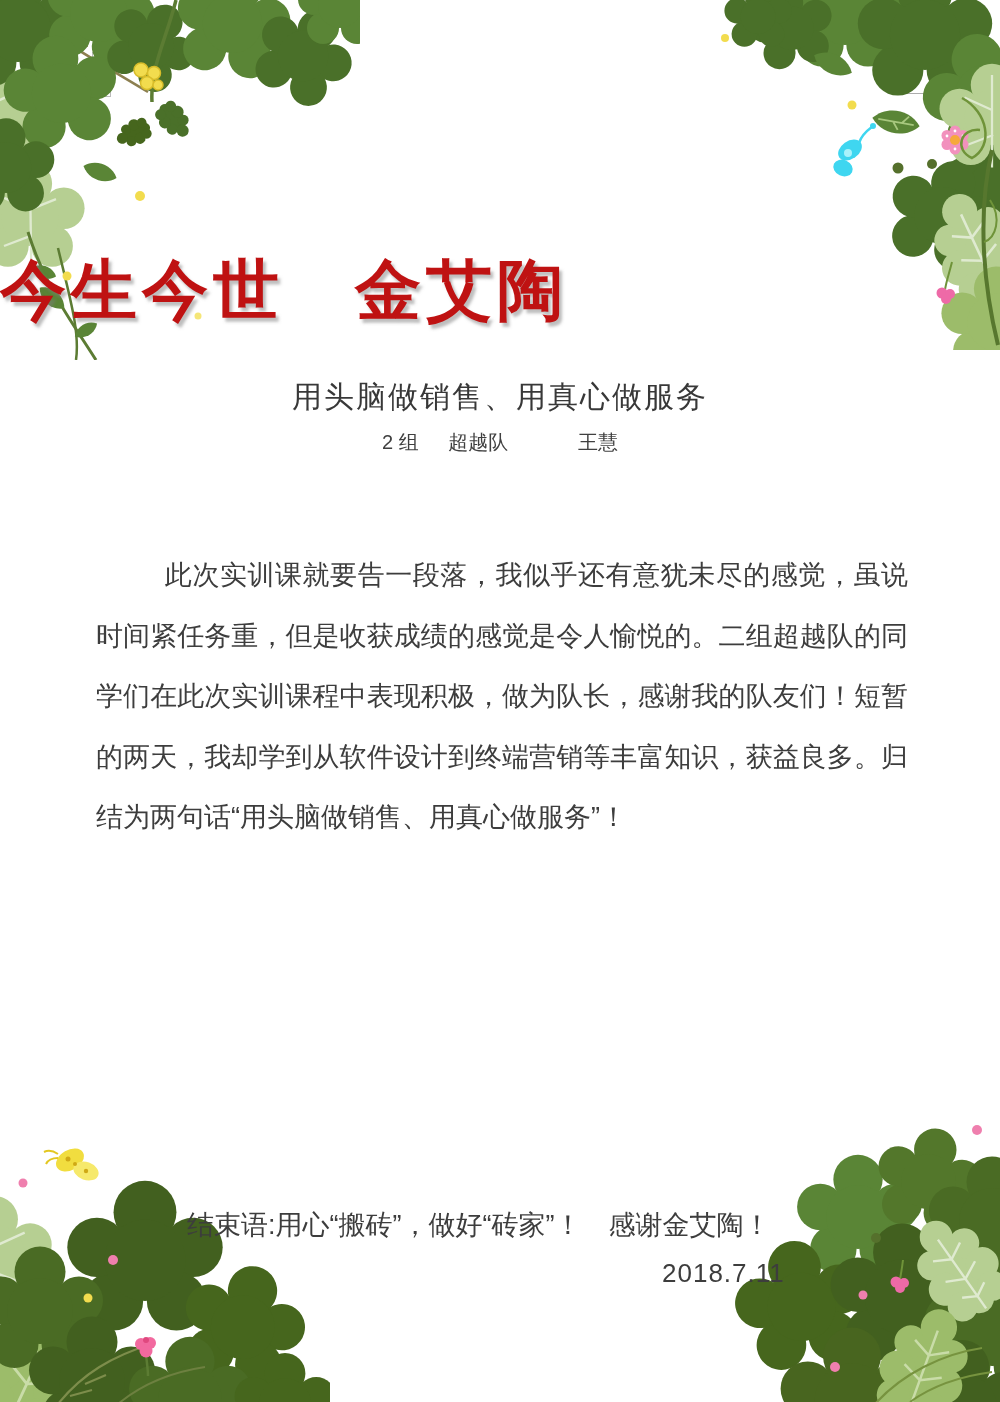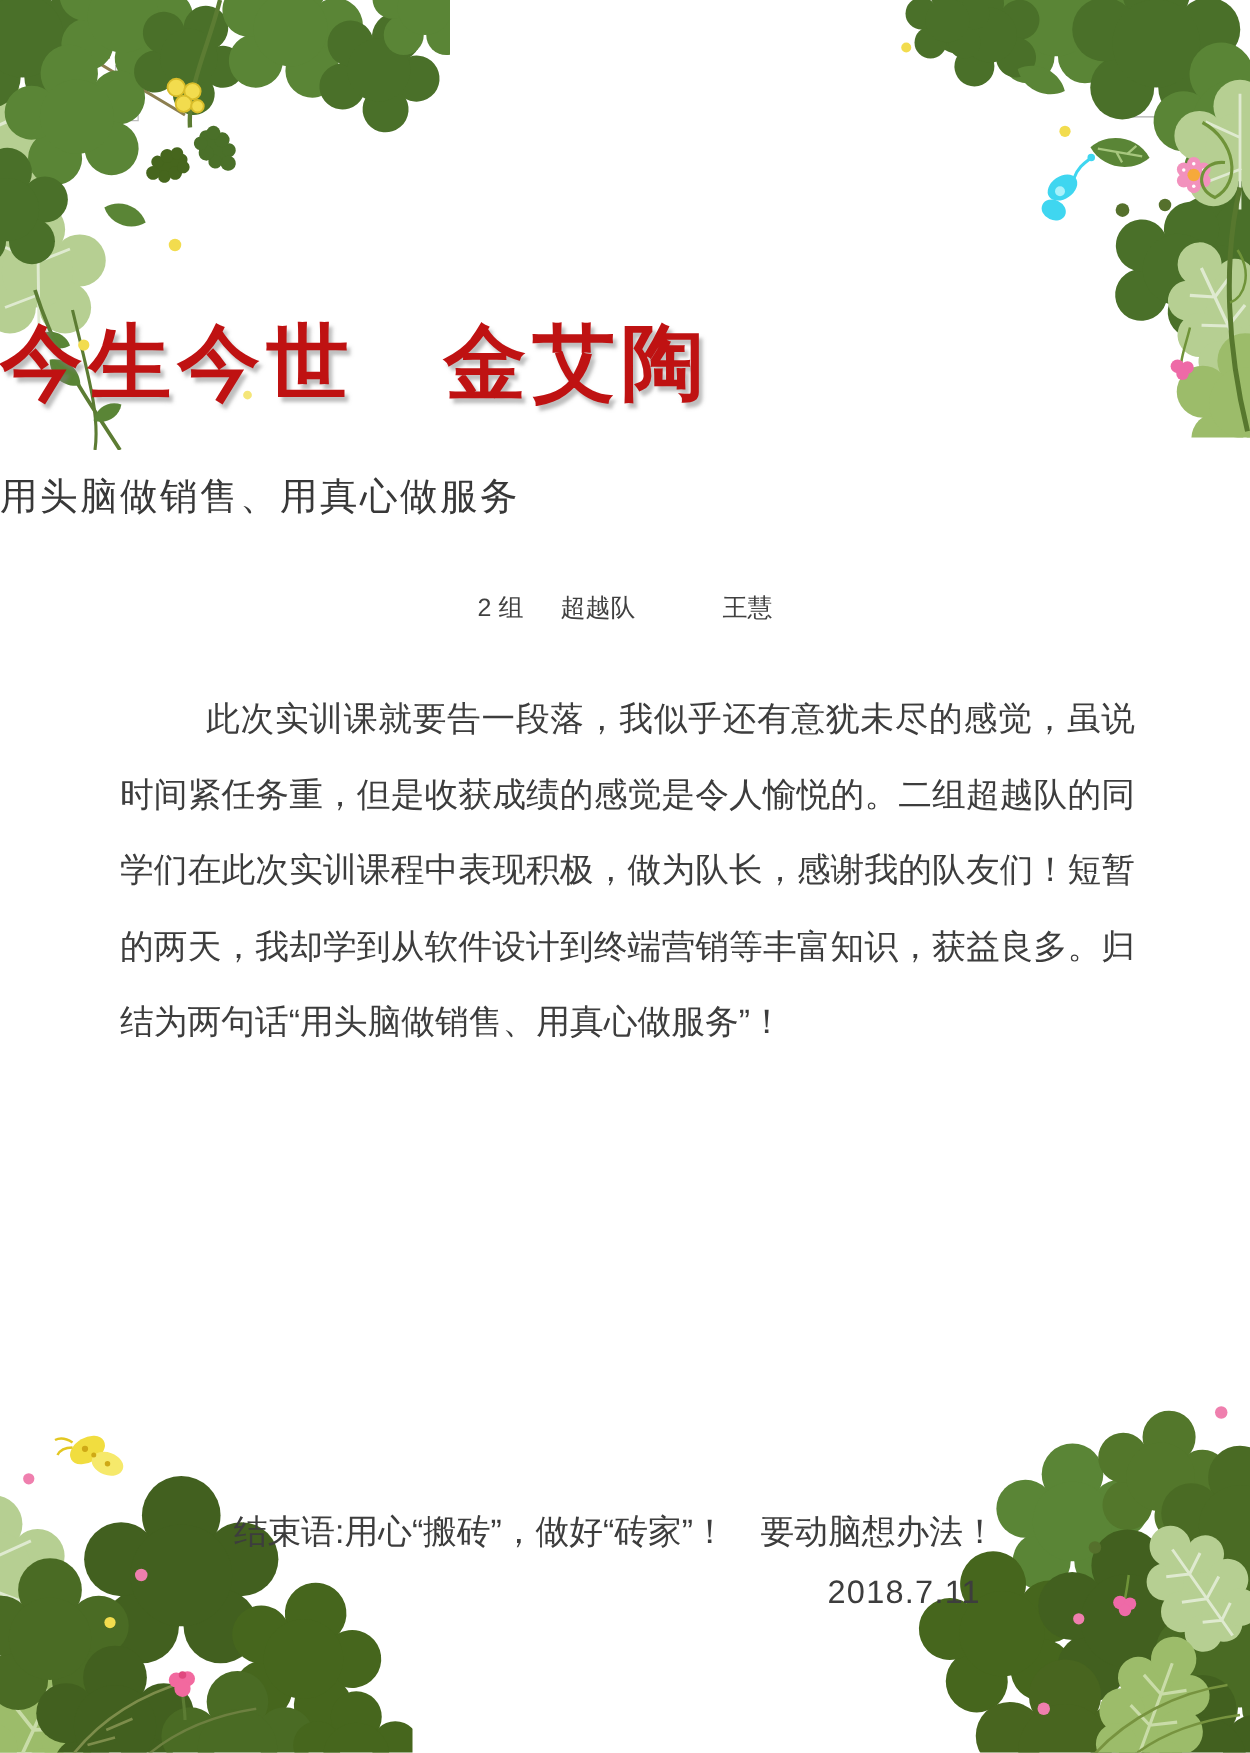--- a/index.html
+++ b/index.html
@@ -8,25 +8,25 @@
     font-family:"Liberation Sans","DejaVu Sans",sans-serif;
   }
   .page{position:absolute;inset:0;}
   
   .page-title{
     position:absolute;top:202px;left:0;width:1000px;text-align:left;
     font-size:66px;font-weight:bold;color:#bf1212;letter-spacing:5px;
     text-shadow:3px 4px 3px rgba(125,125,125,.5);z-index:3;white-space:pre;
   }
   .subtitle{
-    position:absolute;top:377px;left:0;width:1000px;text-align:left;
+    position:absolute;top:377px;left:0;width:1000px;text-align:center;
     font-size:30px;color:#383838;letter-spacing:2px;z-index:3;
   }
   .byline{
-    position:absolute;top:473px;left:0;width:1000px;text-align:center;
+    position:absolute;top:429px;left:0;width:1000px;text-align:center;
     font-size:20px;color:#404040;z-index:3;
   }
   .byline .by-team{margin-left:24px;}
   .byline .by-author{margin-left:64px;}
   .content{
     position:absolute;top:545px;left:96px;width:812px;z-index:3;
     font-size:27px;line-height:60.5px;color:#3d3d3d;text-align:justify;
   }
   .content p{margin:0;text-indent:2.55em;}
   .closing{
@@ -317,16 +317,16 @@
   <h1 class="page-title">今生今世　金艾陶</h1>
   <div class="subtitle">用头脑做销售、用真心做服务</div>
   <div class="byline">
     <span class="by-group">2 组</span>
     <span class="by-team">超越队</span>
     <span class="by-author">王慧</span>
   </div>
   <div class="content">
     <p>此次实训课就要告一段落，我似乎还有意犹未尽的感觉，虽说时间紧任务重，但是收获成绩的感觉是令人愉悦的。二组超越队的同学们在此次实训课程中表现积极，做为队长，感谢我的队友们！短暂的两天，我却学到从软件设计到终端营销等丰富知识，获益良多。归结为两句话“用头脑做销售、用真心做服务”！</p>
   </div>
-  <div class="closing">结束语:用心“搬砖”，做好“砖家”！　要动脑想办法！</div>
+  <div class="closing">结束语:用心“搬砖”，做好“砖家”！　感谢金艾陶！</div>
   <div class="date">2018.7.11</div>
 
 </div>
 
 </body></html>

